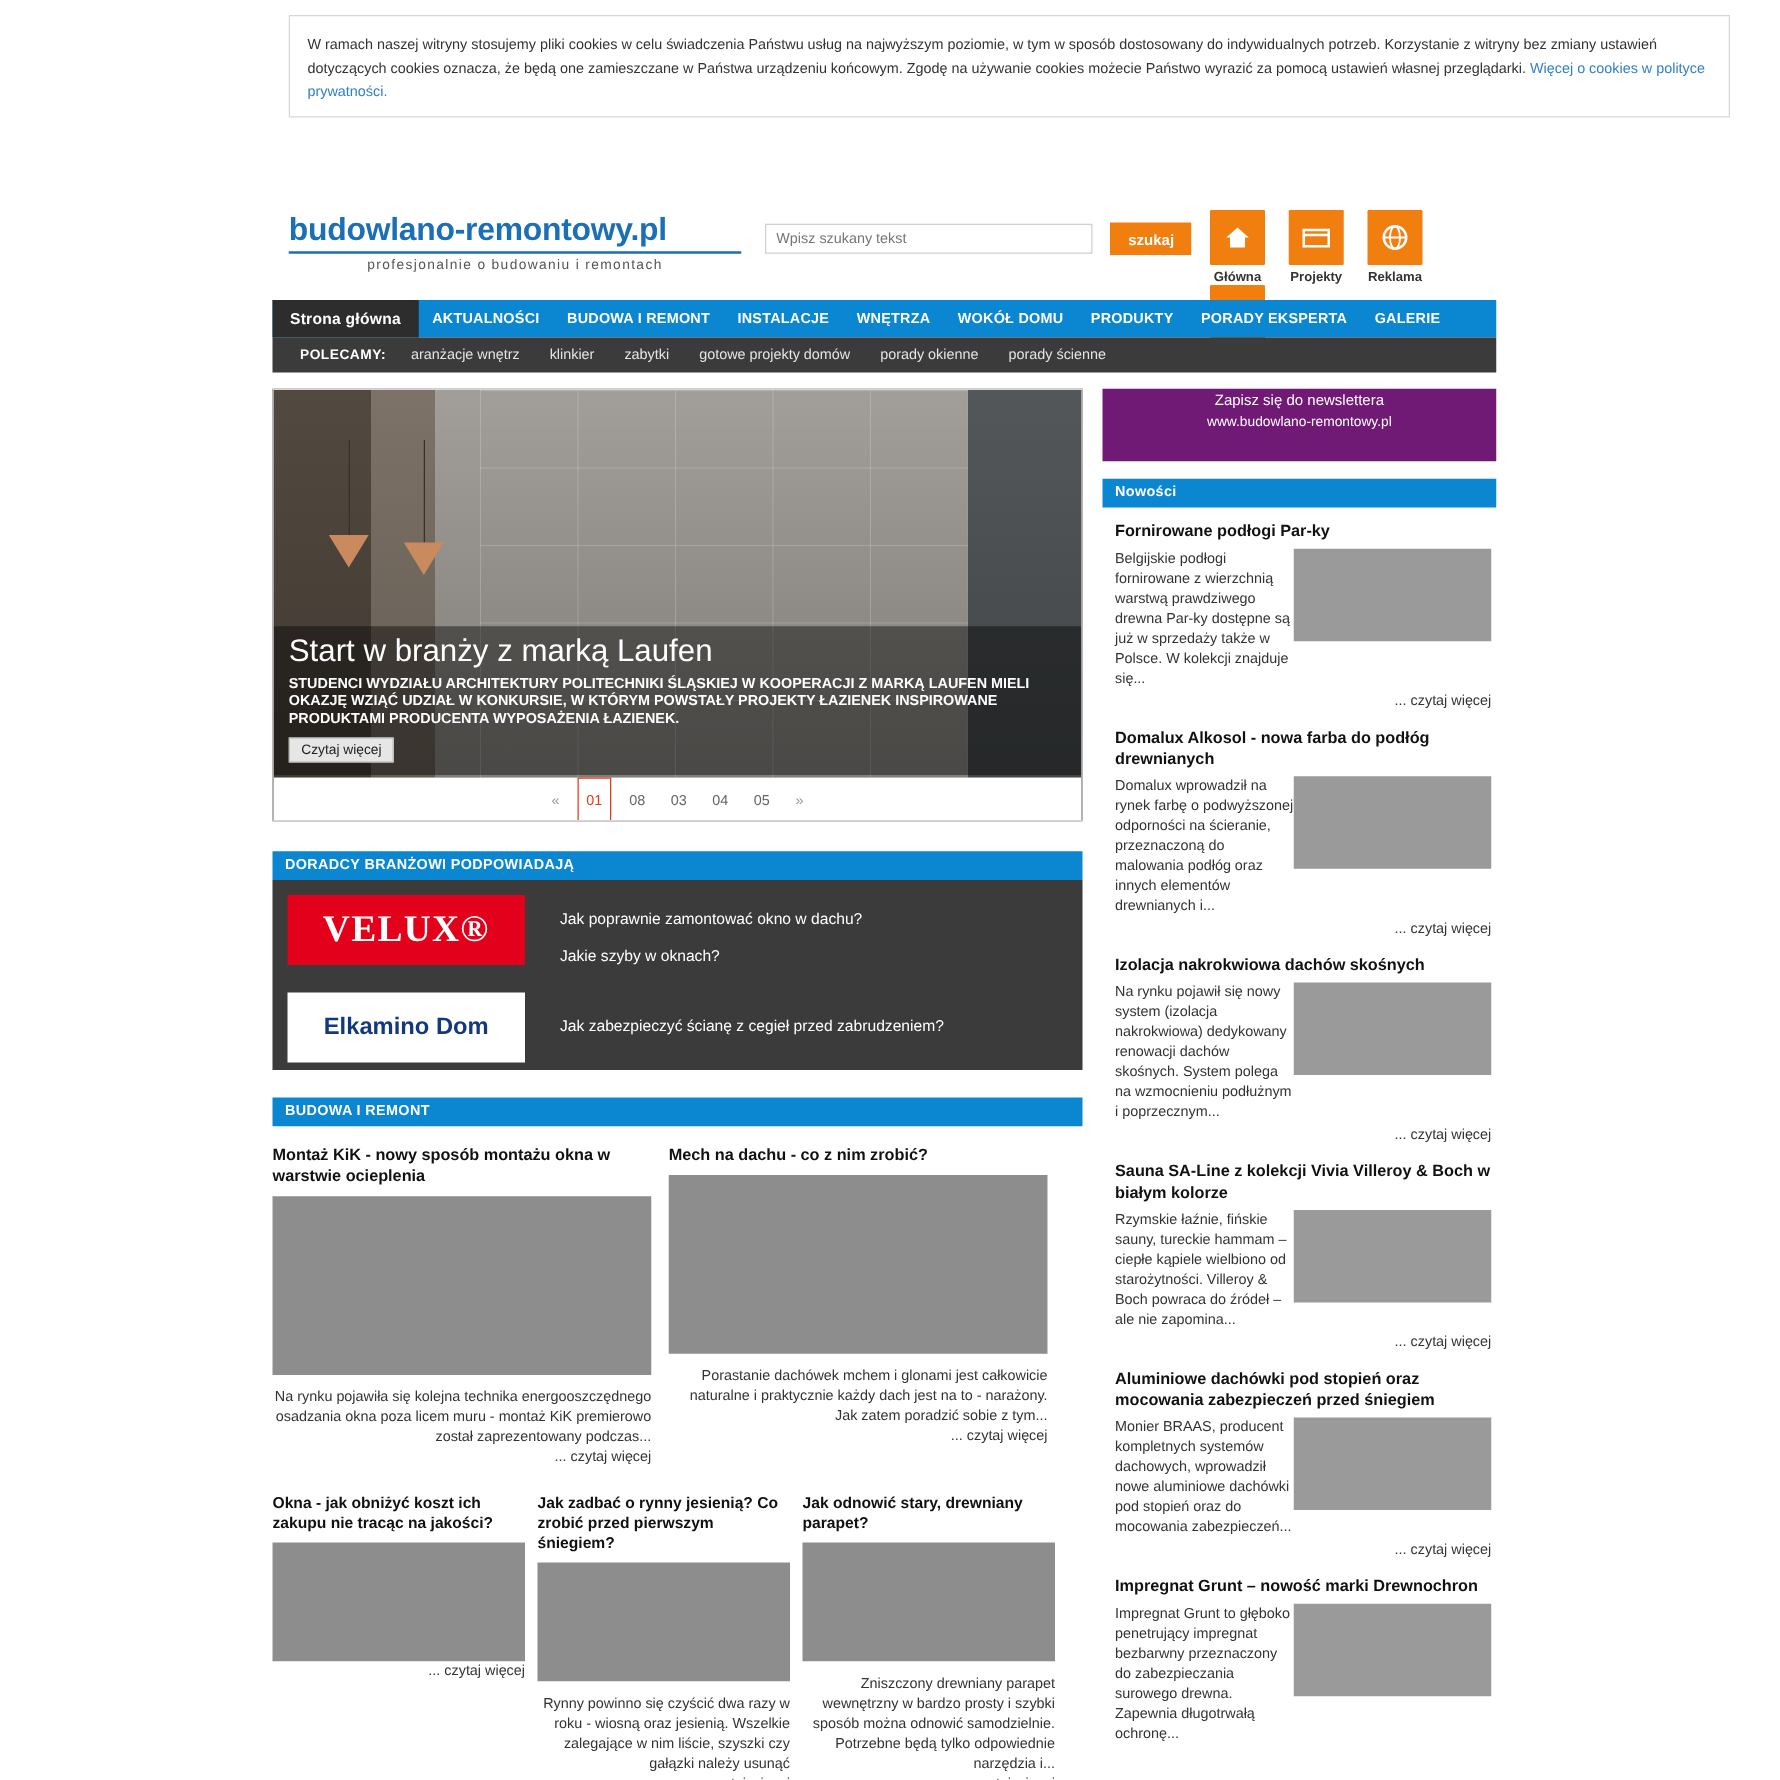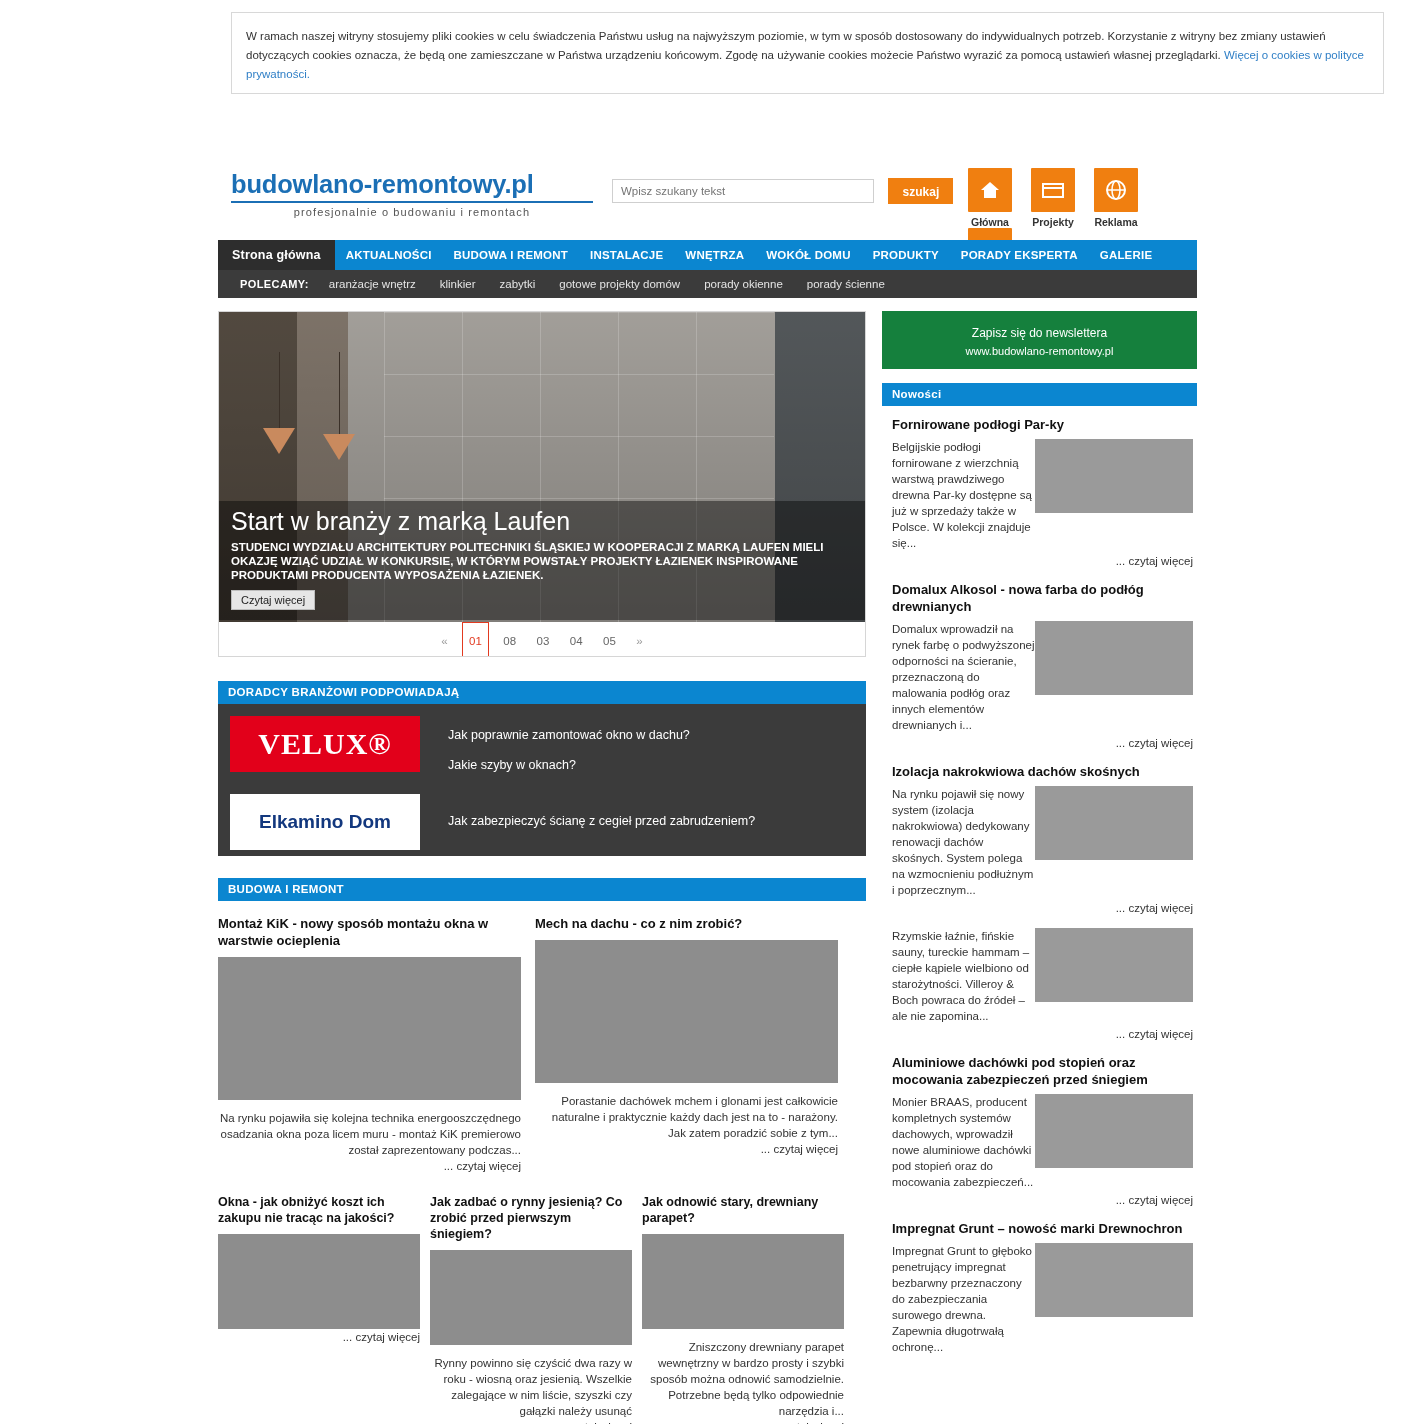--- a/index.html
+++ b/index.html
@@ -150,22 +150,22 @@
   .card p { font-size: 11.5px; line-height: 16px; color: #333; margin: 10px 0 0 0; text-align: right; }
   .more { display: block; text-align: right; font-size: 11.5px; color: #333; margin-top: 2px; text-decoration: none; }
 
   .card-row.three { margin-top: 22px; gap: 10px; }
   .card.sm { width: 202px; }
   .card.sm .thumb { width: 202px; height: 95px; }
   .card.sm h3 { font-size: 12.5px; line-height: 16px; }
 
   
   .newsletter {
-    background: #15803d; color: #fff; height: 58px; text-align: center;
-    padding-top: 13px; font-size: 12px; line-height: 18px;
+    background: #701a75; color: #fff; height: 58px; text-align: center;
+    font-size: 12px; line-height: 18px;
   }
   .newsletter .sub { font-size: 11px; }
   .nowosci { margin-top: 14px; }
   .news-item { padding: 10px 4px 4px 10px; }
   .news-item h4 { margin: 0 0 6px 0; font-size: 13px; color: #111; line-height: 17px; }
   .news-item .body { display: flex; gap: 0; }
   .news-item p { margin: 0; font-size: 11.5px; line-height: 16px; color: #333; flex: 1; }
   .news-item .nthumb { width: 158px; height: 74px; background: #9a9a9a; flex: none; }
   .news-item .readmore { display: block; text-align: right; font-size: 11.5px; color: #333; text-decoration: none; margin-top: 4px; }
 
@@ -409,20 +409,21 @@
     <div class="news-item">
       <h4>Izolacja nakrokwiowa dachów skośnych</h4>
       <div class="body">
         <p>Na rynku pojawił się nowy system (izolacja nakrokwiowa) dedykowany renowacji dachów skośnych. System polega na wzmocnieniu podłużnym i poprzecznym...</p>
         <span class="nthumb nph3"></span>
       </div>
       <a class="readmore" href="#">... czytaj więcej</a>
     </div>
 
     <div class="news-item">
+      <h4>Sauna SA-Line z kolekcji Vivia Villeroy &amp; Boch w białym kolorze</h4>
       <div class="body">
         <p>Rzymskie łaźnie, fińskie sauny, tureckie hammam – ciepłe kąpiele wielbiono od starożytności. Villeroy &amp; Boch powraca do źródeł – ale nie zapomina...</p>
         <span class="nthumb nph4"></span>
       </div>
       <a class="readmore" href="#">... czytaj więcej</a>
     </div>
 
     <div class="news-item">
       <h4>Aluminiowe dachówki pod stopień oraz mocowania zabezpieczeń przed śniegiem</h4>
       <div class="body">

